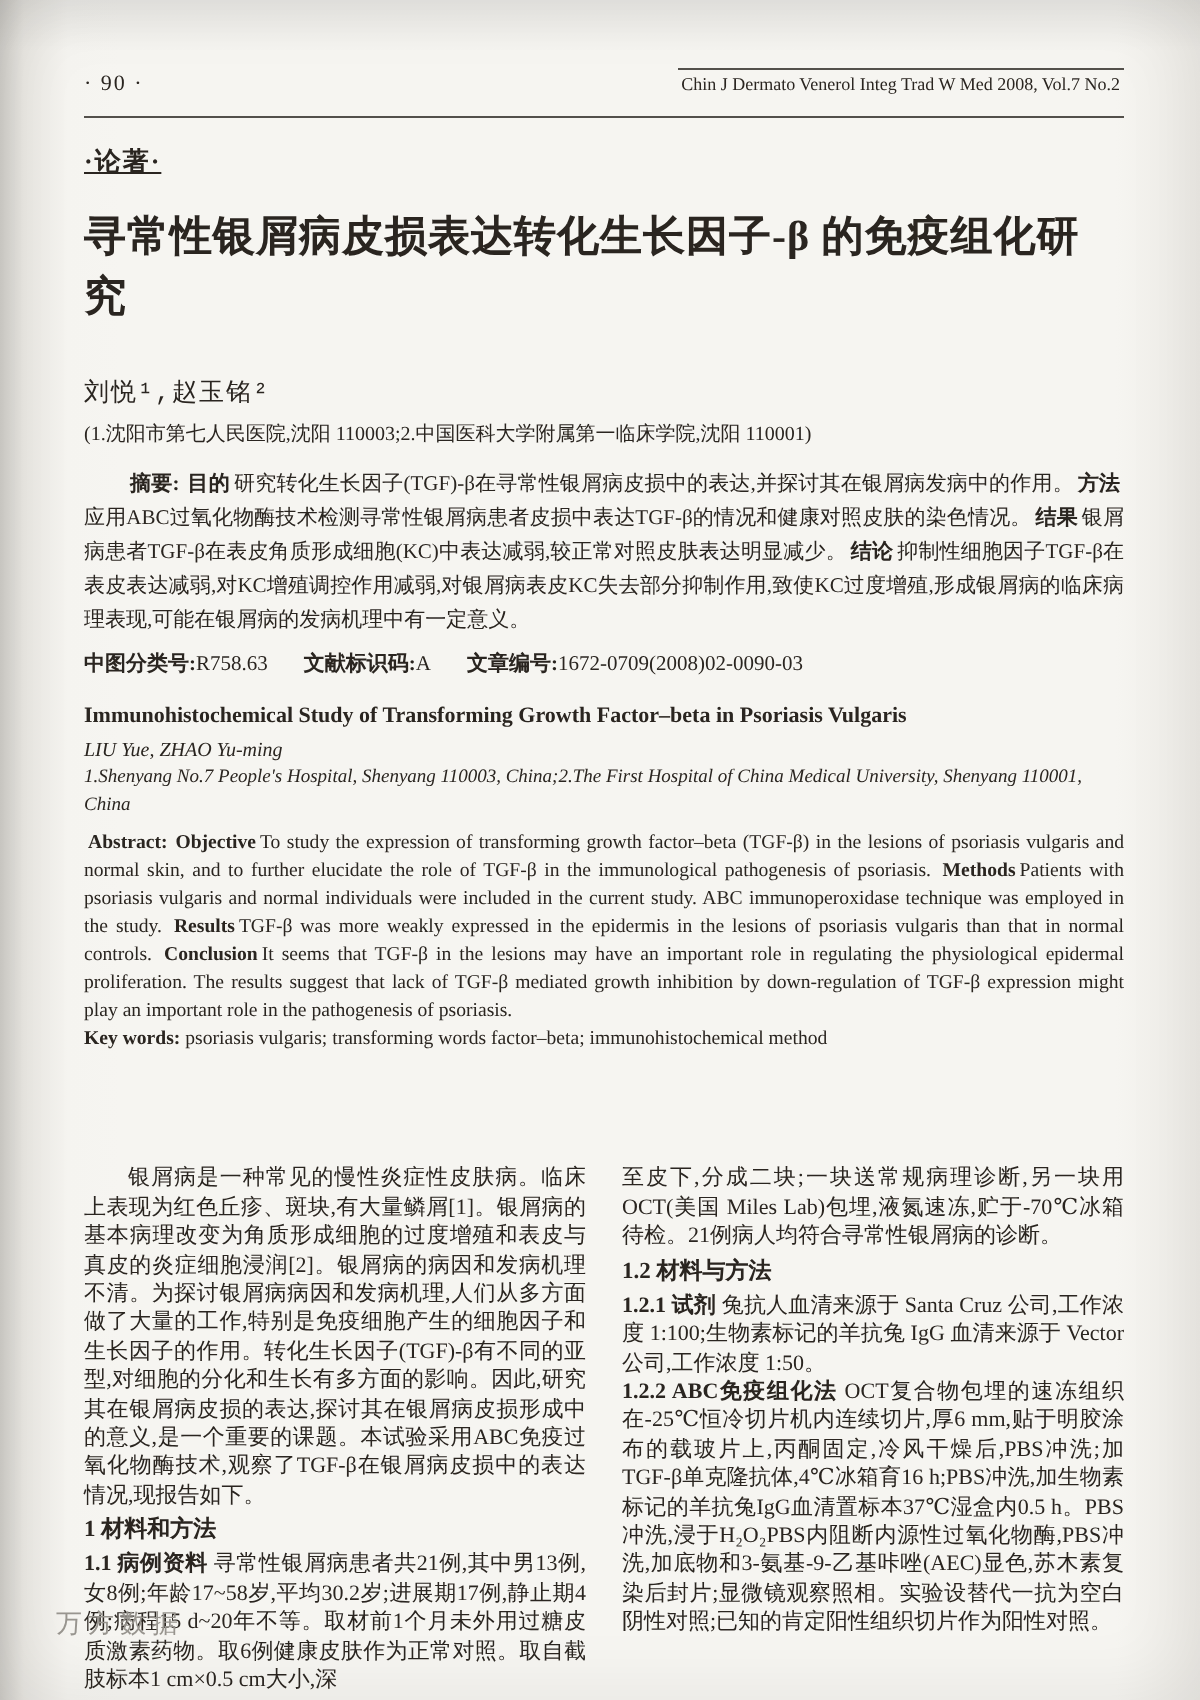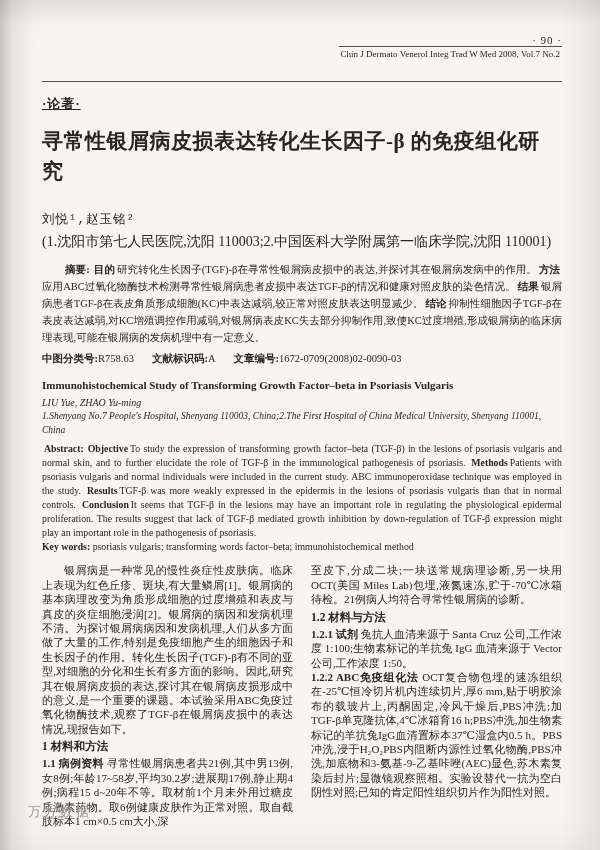--- a/index.html
+++ b/index.html
@@ -12,51 +12,51 @@
   .page {
     position:relative; width:600px; height:850px; overflow:hidden;
     background-image:
       linear-gradient(180deg, rgba(0,0,0,0.06) 0, rgba(0,0,0,0) 26px),
       linear-gradient(90deg, #cfcdc8 0, #e9e7e2 12px, #f5f4f0 34px, #f6f5f1 60px, #f6f5f1 93%, #edebe6 100%);
     box-shadow: inset 0 0 40px rgba(0,0,0,0.08);
   }
   .content { padding:34px 38px 0 42px; }
 
   .header { display:flex; justify-content:space-between; align-items:flex-end;
-    border-bottom:1.5px solid #53504b; padding-bottom:21px;flex-direction:column; }
+    border-bottom:1.5px solid #53504b; padding-bottom:10px; }
   .pageno { font-size:11px; letter-spacing:1px; }
   .journal { font-size:9px; border-top:1px solid #53504b; padding:2px 2px 1px 2px; }
 
   .article-type { margin-top:13px; font-weight:bold; font-size:13px; letter-spacing:1px;text-decoration:underline; }
 
   .title { margin-top:14px; font-size:21px; font-weight:bold; line-height:1.42;
     letter-spacing:0.5px; width:96%; }
 
   .authors { margin-top:24px; font-size:12.5px; letter-spacing:1px;font-family:Liberation Mono, monospace; }
-  .affiliation { margin-top:5px; font-size:14px; }
+  .affiliation { margin-top:5px; font-size:10px; }
 
   .cn-abstract { margin-top:10px; font-size:10.5px; line-height:1.62; text-align:justify;
     text-indent:2em; }
   .cn-abstract b, .kw b, .meta b, .en-abstract b, .en-kw b { font-weight:bold; }
   .lbl { font-weight:bold; margin:0 2px; }
 
   .kw { margin-top:2px; font-size:10.5px; font-weight:600; }
   .meta { margin-top:6px; font-size:10.5px; }
   .meta .item { margin-right:18px; white-space:nowrap; }
 
   .english { margin-top:12px; font-size:10px; }
   .en-title { font-weight:bold; font-size:11px; line-height:1.35; }
   .en-authors { font-style:italic; margin-top:5px; font-size:10px; }
   .en-affil { font-style:italic; margin-top:2px; font-size:9.5px; line-height:1.4; }
   .en-abstract { margin-top:5px; line-height:1.42; text-align:justify; font-size:9.8px; }
   .en-kw { margin-top:2px; font-size:9.8px; }
 
   .body-cols { margin-top:11px; display:flex; gap:18px; font-size:11px; line-height:1.31;
     text-align:justify; }
-  .col { flex:1; min-width:0; }
+  .col { flex:1; min-width:0;margin-top:46px; }
   .col p { margin:0; }
   .indent { text-indent:2em; }
   .sec-h { font-weight:bold; font-size:11.5px; margin:3px 0 2px 0; }
   .inline-b { font-weight:bold; }
 
   .watermark { position:absolute; left:28px; bottom:29px; color:#98958f;
     font-size:13px; letter-spacing:3px; }
 </style>
 </head>
 <body>

